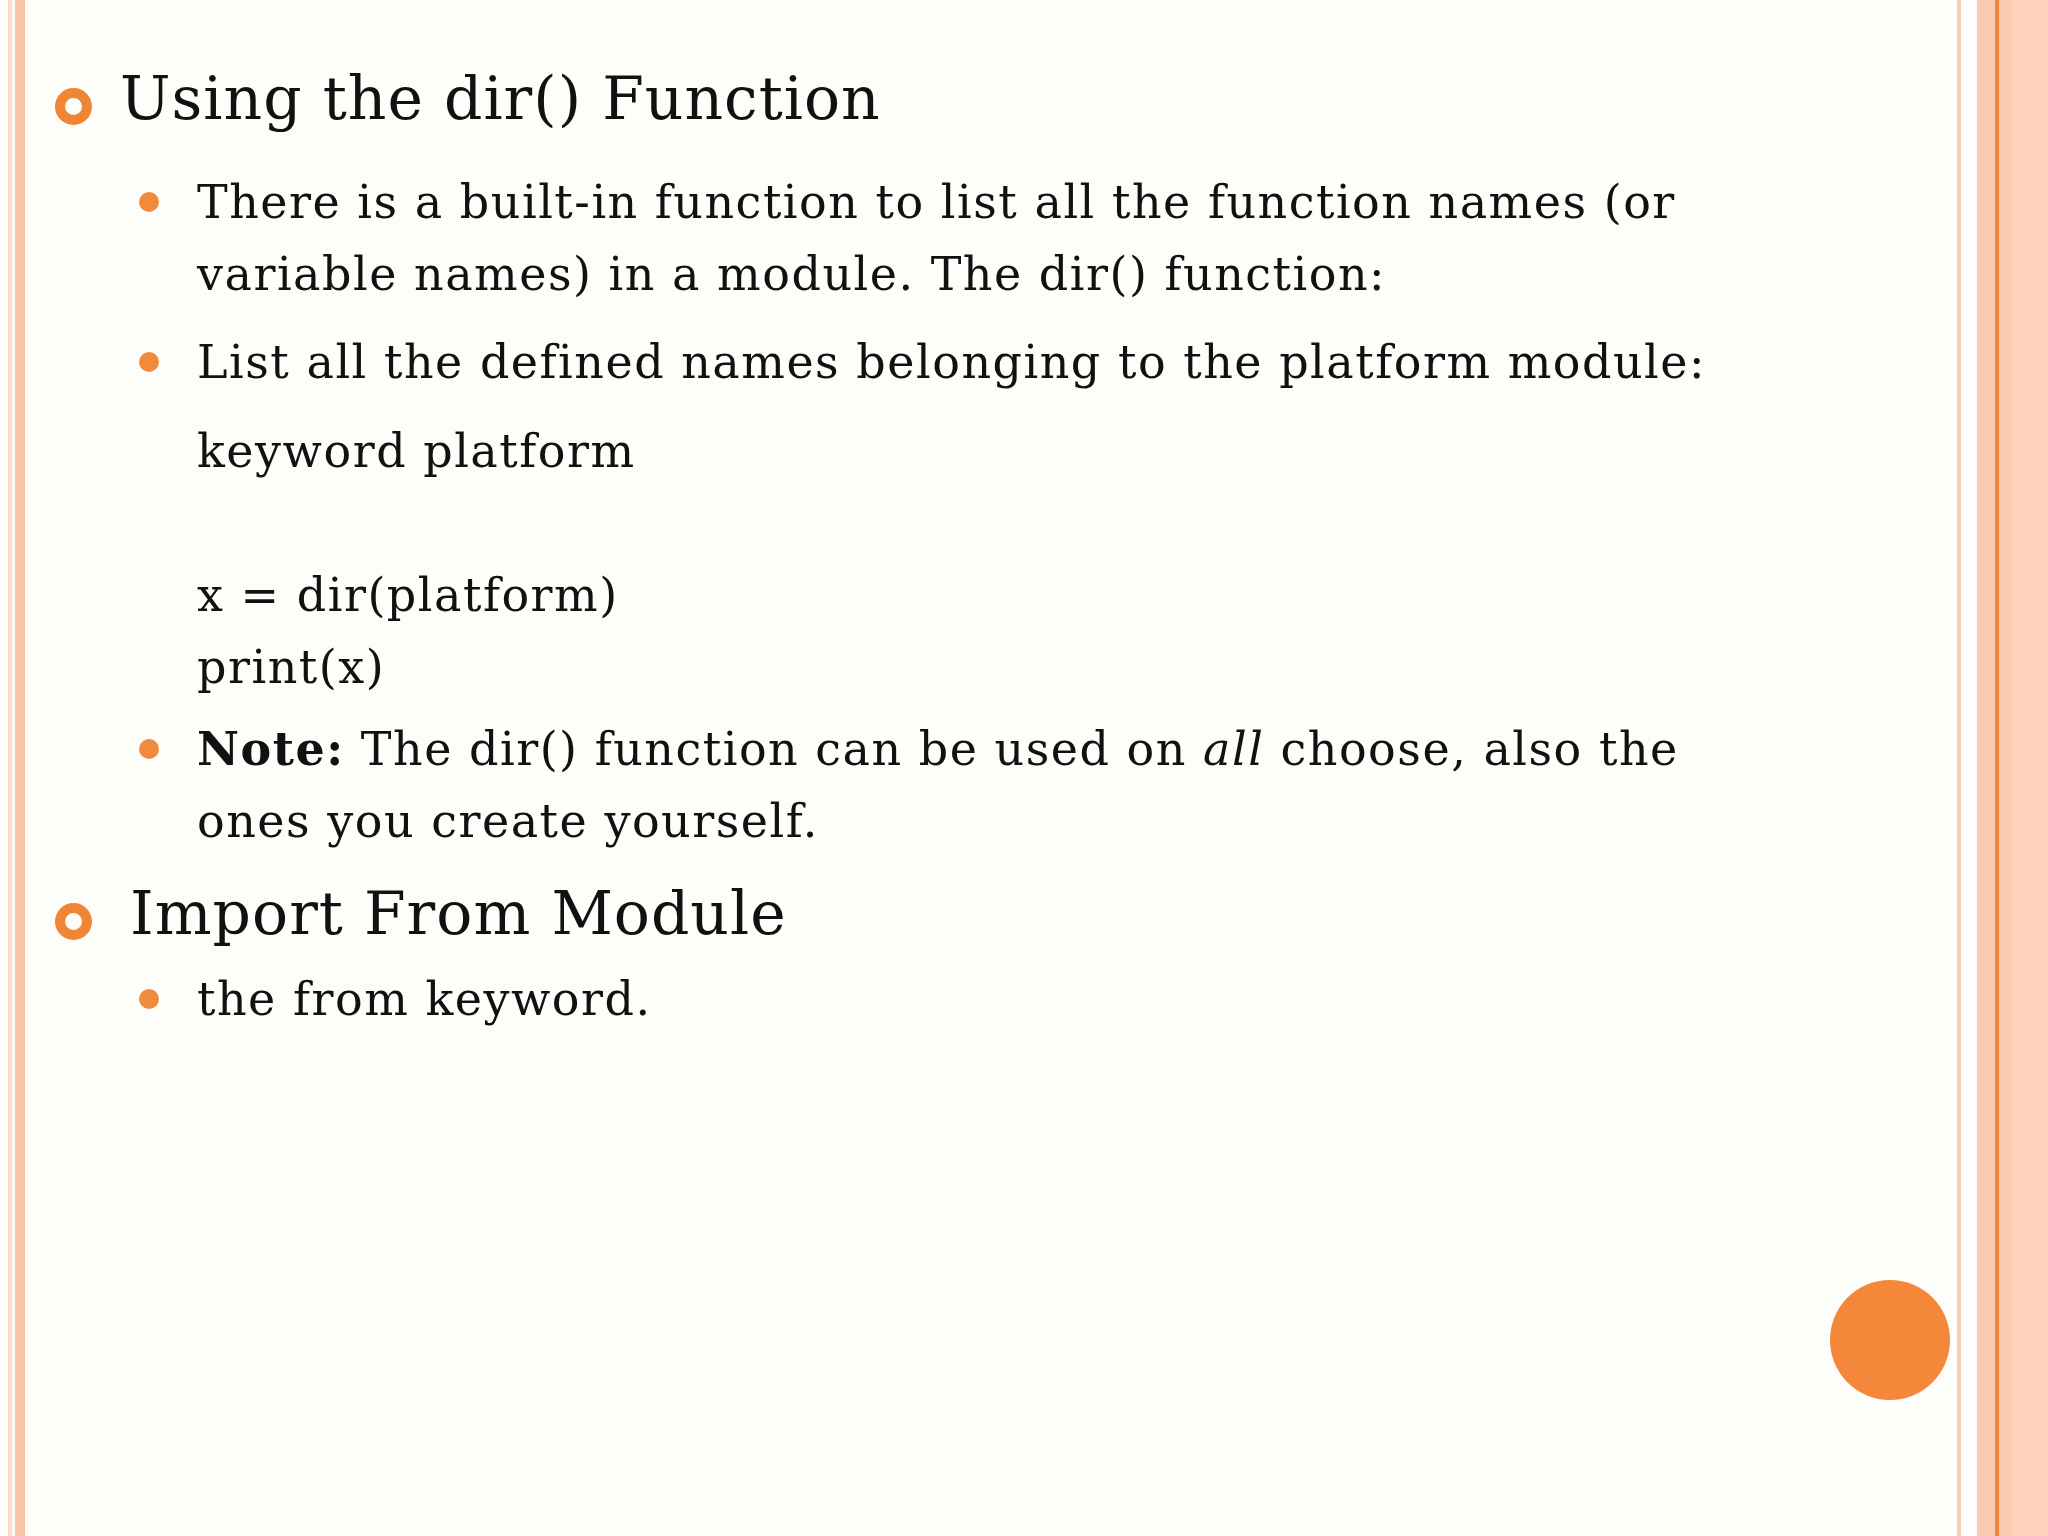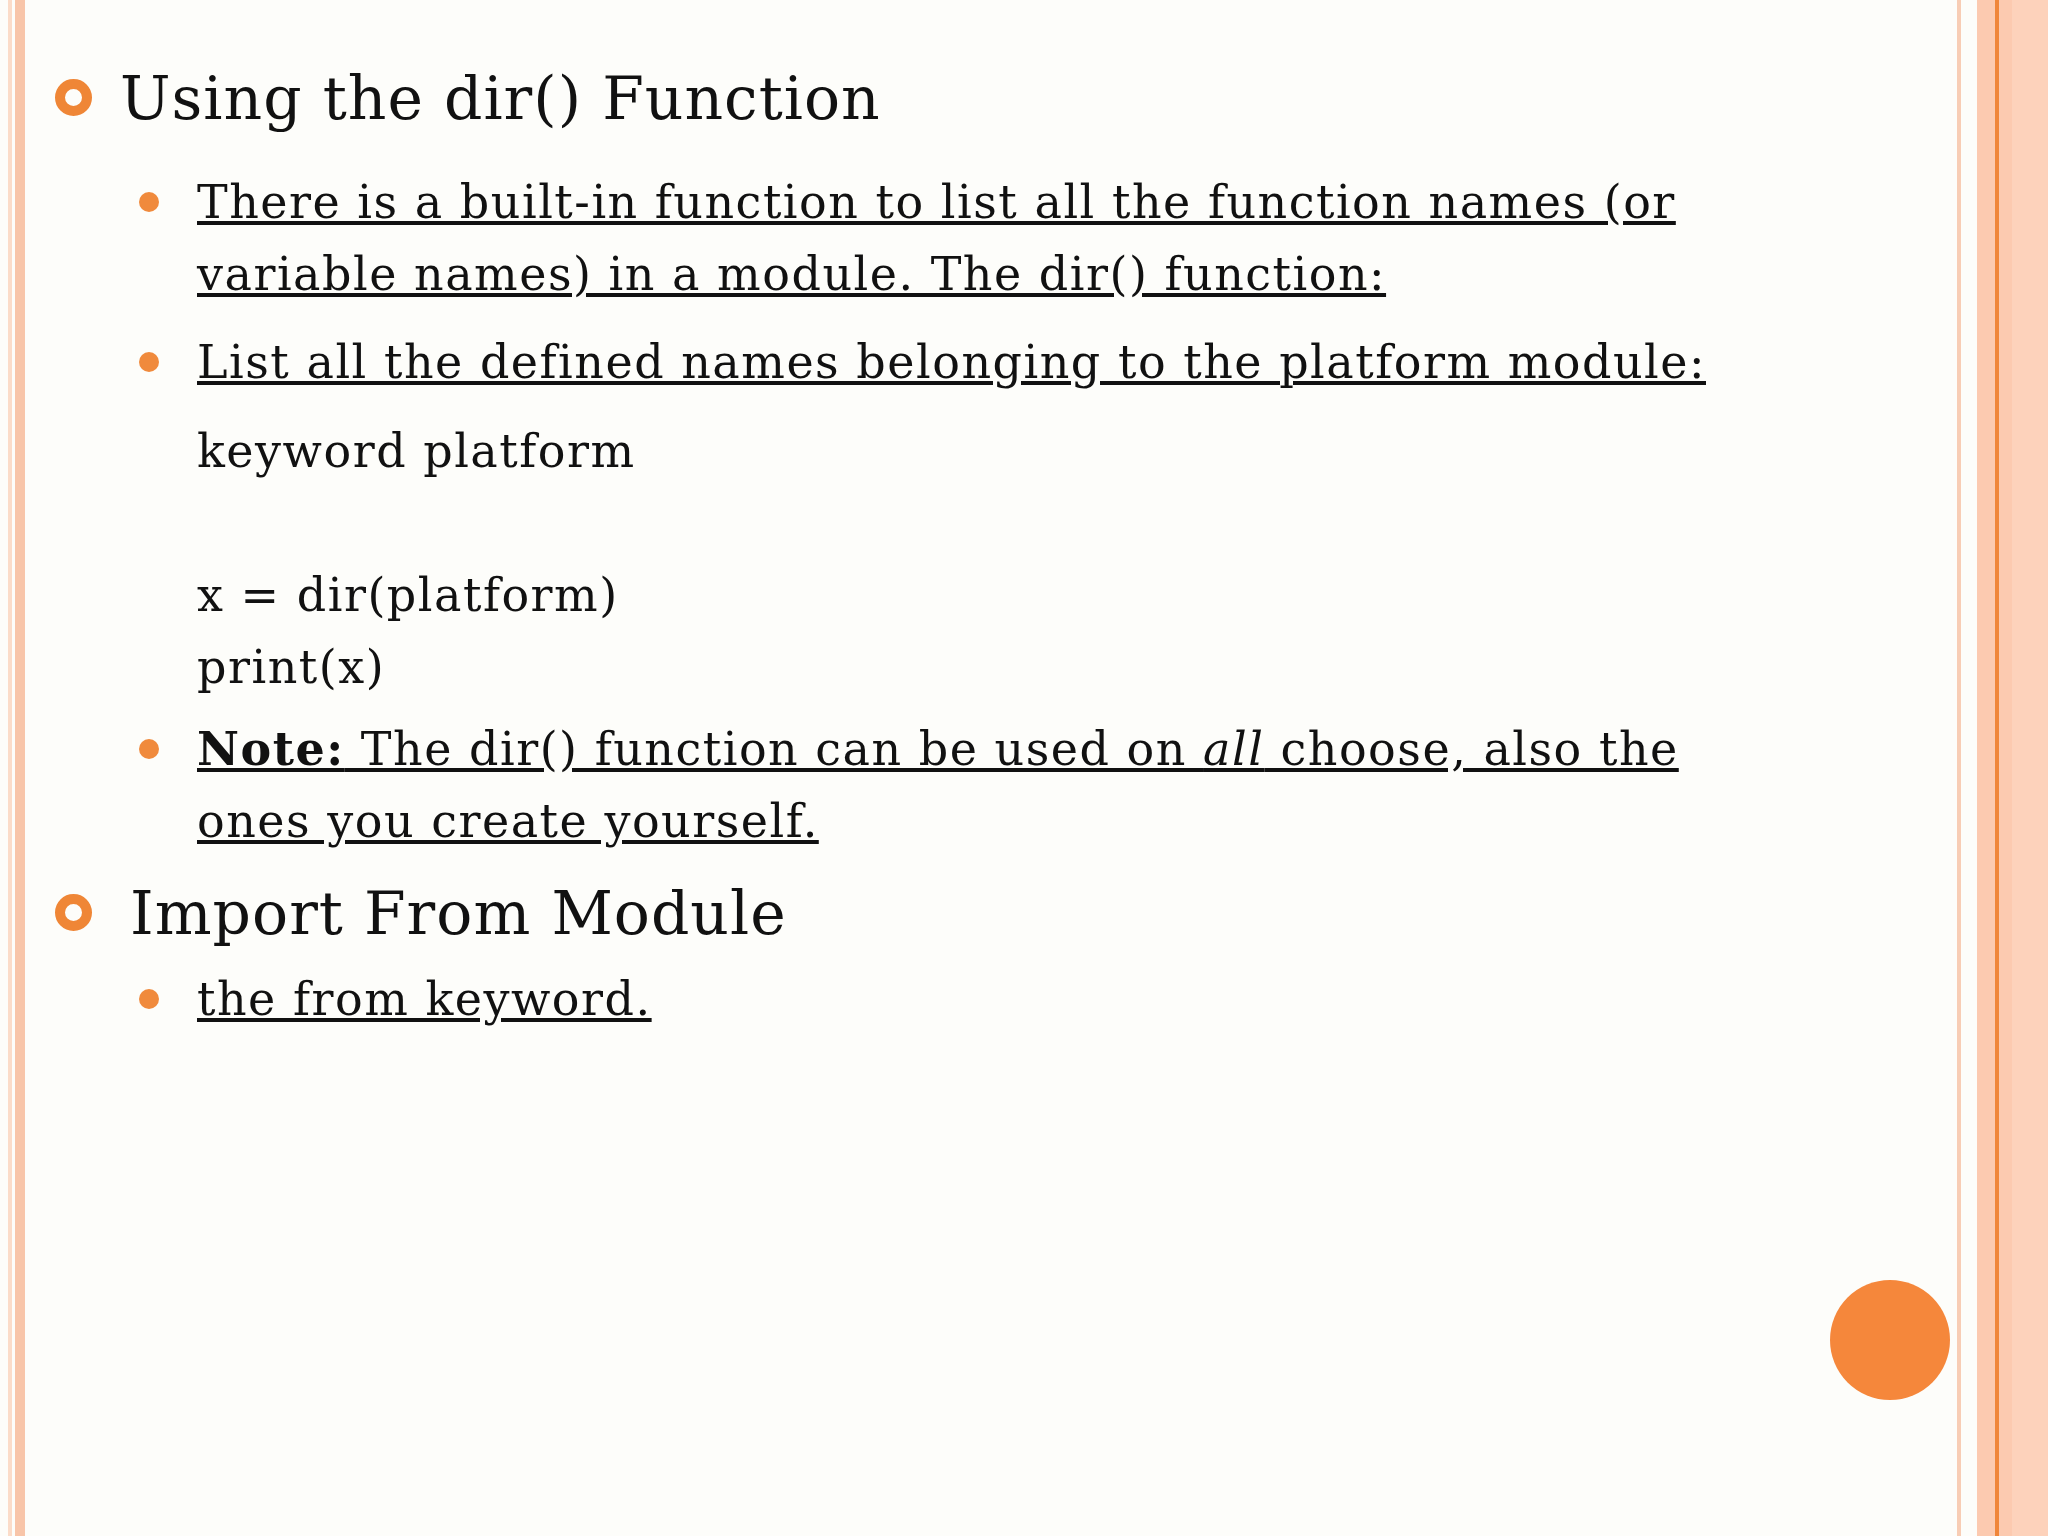--- a/index.html
+++ b/index.html
@@ -33,21 +33,21 @@
   }
 
   
   .content {
     position: absolute;
     left: 55px; top: 62px; right: 140px;
   }
 
   .l1-item {
     display: flex;
-    align-items: flex-start;
+    align-items: center;
   }
   .ring {
     flex: 0 0 auto;
     width: 17px; height: 17px;
     border: 10px solid #ef8636;
     border-radius: 50%;
     margin-top: 17px;
     margin-right: 28px;
   }
   .l1-text {
@@ -67,21 +67,20 @@
     width: 20px; height: 20px;
     background: #f08a3c;
     border-radius: 50%;
     margin-top: 26px;
     margin-right: 38px;
   }
   .l2-text {
     font-size: 46px;
     line-height: 72px;
     letter-spacing: 1.5px;
-    text-decoration: underline;
   }
   .l2-text div { white-space: nowrap; }
 
   .code-block {
     margin-left: 142px;
     font-size: 46px;
     line-height: 72px;
     letter-spacing: 1.5px;
   }
   .code-block .spacer { height: 72px; }

